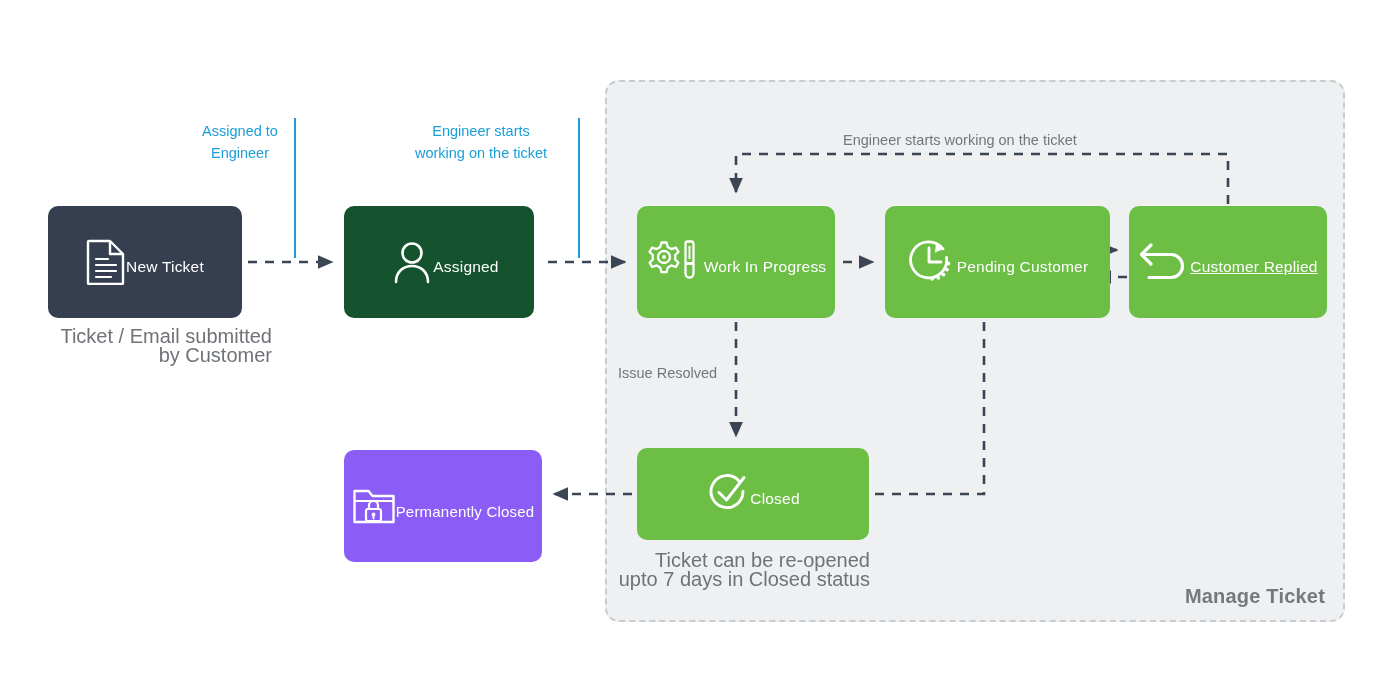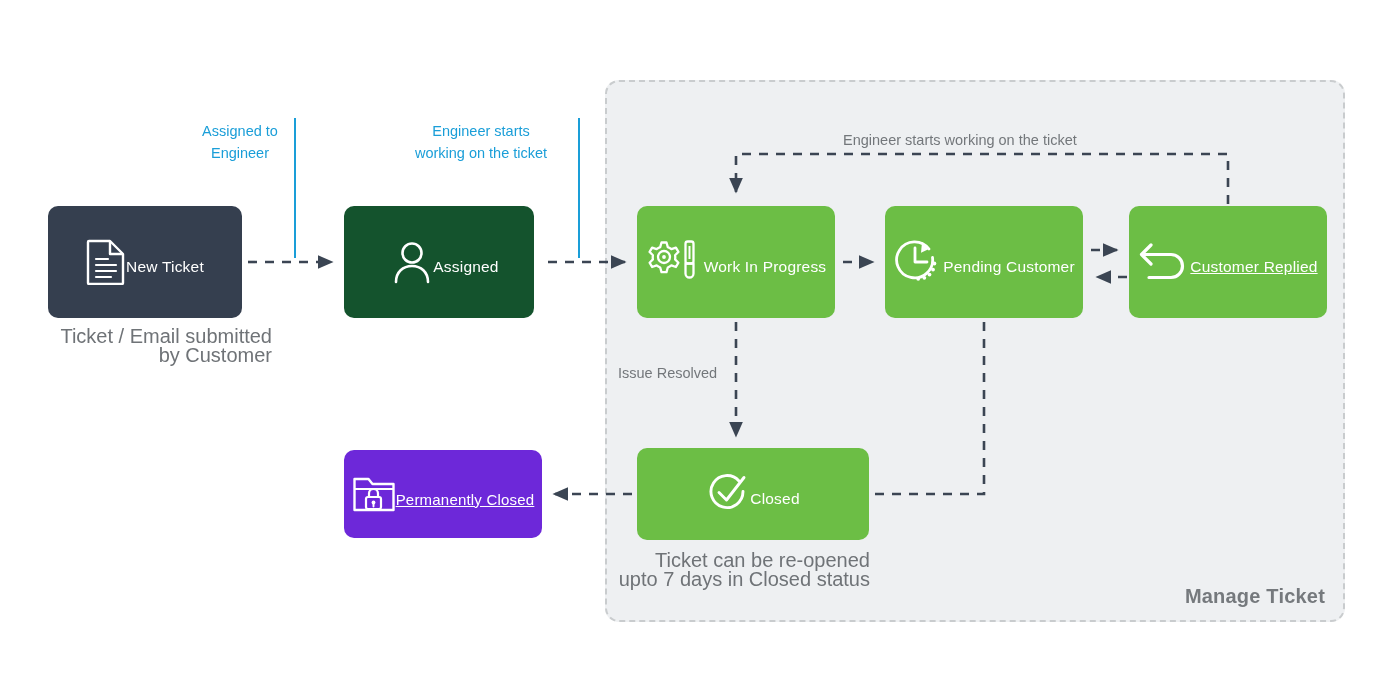--- a/index.html
+++ b/index.html
@@ -60,24 +60,24 @@
     margin-top: 10px;
     font-size: 15.5px;
     color: #ffffff;
     letter-spacing: .2px;
     white-space: nowrap;
   }
 
   .node-new      { left: 48px;   top: 206px; width: 194px; height: 112px; background: #353f4f; }
   .node-assigned { left: 344px;  top: 206px; width: 190px; height: 112px; background: #14532d; padding-left: 12px; }
   .node-wip      { left: 637px;  top: 206px; width: 198px; height: 112px; background: #6cbe45; }
-  .node-pending  { left: 885px;  top: 206px; width: 198px; height: 112px; background: #6cbe45; }
+  .node-pending  { left: 885px;  top: 206px; width: 225px; height: 112px; background: #6cbe45; }
   .node-replied  { left: 1129px; top: 206px; width: 198px; height: 112px; background: #6cbe45; text-decoration: underline; }
   .node-closed   { left: 637px;  top: 448px; width: 232px; height: 92px;  background: #6cbe45; }
-  .node-perm     { left: 344px;  top: 450px; width: 198px; height: 88px;  background: #6d28d9; text-decoration: underline; }
+  .node-perm     { left: 344px;  top: 450px; width: 198px; height: 112px;  background: #8b5cf6; }
 
   .node-perm .node-label { font-size: 15px; }
 
   
   .caption {
     position: absolute;
     text-align: right;
     font-size: 20px;
     line-height: 19px;
     color: #6f7377;

